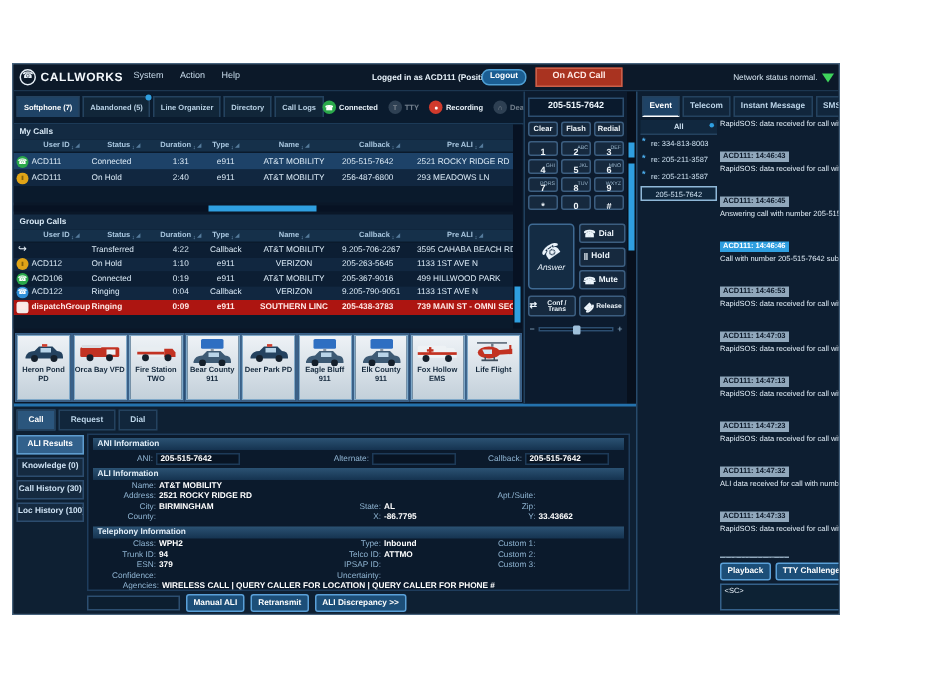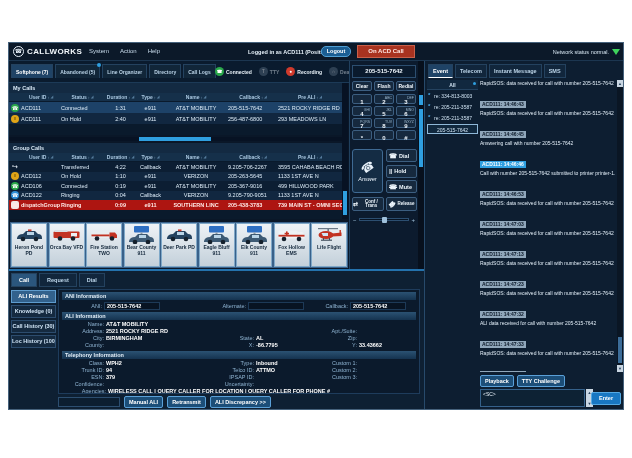--- a/index.html
+++ b/index.html
@@ -1,18 +1,18 @@
 <!DOCTYPE html>
 <html><head>
 <meta charset="utf-8">
 <style>
   *{box-sizing:border-box;margin:0;padding:0;}
   body{background:#ffffff;font-family:"Liberation Sans",sans-serif;-webkit-font-smoothing:antialiased;}
   .canvas{position:relative;width:632px;height:458px;background:#fff;overflow:hidden;}
-  .app{position:absolute;left:8px;top:42px;width:616px;height:368px;background:#0a1728;border:1px solid #46627c;overflow:hidden;}
+  .app{position:absolute;left:8px;top:42px;width:552px;height:368px;background:#0a1728;border:1px solid #46627c;overflow:hidden;}
 
   
   .titlebar{position:absolute;left:0;top:0;right:0;height:18px;background:#0c1929;border-bottom:1px solid #1c3650;}
   .logo-ic{position:absolute;left:4px;top:3px;width:11px;height:11px;border-radius:50%;border:1px solid #e8f0f8;color:#e8f0f8;font-size:6px;line-height:9px;text-align:center;}
   .logo{position:absolute;left:18px;top:4px;font-size:8px;font-weight:bold;color:#f2f7fb;letter-spacing:.4px;}
   .menus{position:absolute;left:80px;top:5px;display:flex;gap:11px;}
   .menus span{font-size:6px;color:#c9dcec;}
   .loggedin{position:absolute;left:239px;top:6px;font-size:5.5px;font-weight:bold;color:#e8f2fa;white-space:nowrap;}
   .logout{position:absolute;left:312px;top:3px;width:30px;height:11px;background:#1b5e93;border:1px solid #4f9fd4;border-radius:5px;color:#fff;font-size:5.5px;font-weight:bold;text-align:center;line-height:9px;}
   .acd{position:absolute;left:348px;top:2px;width:58px;height:13px;background:#a93320;border:1px solid #c9604a;color:#ffe9e4;font-size:6px;font-weight:bold;text-align:center;line-height:11px;}

